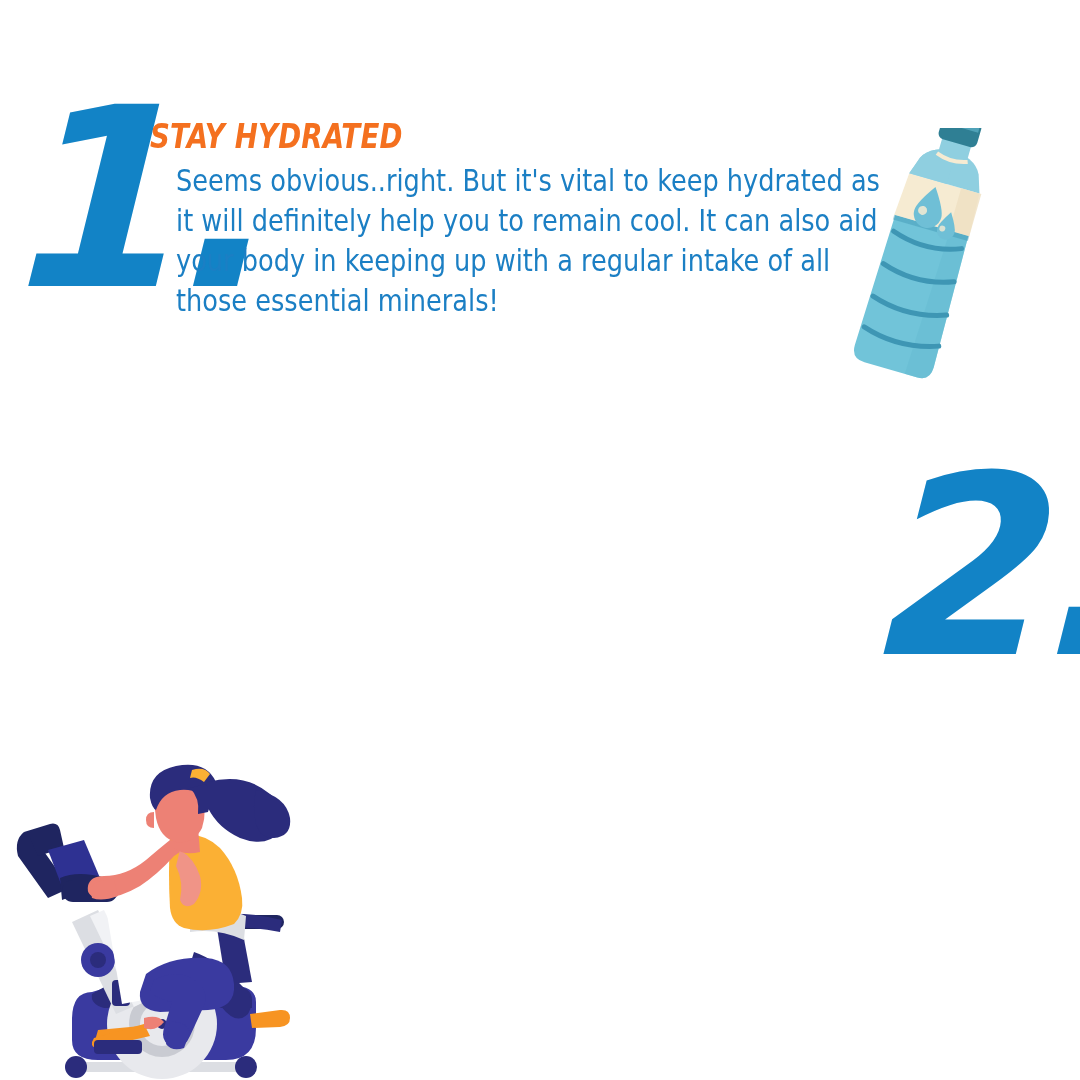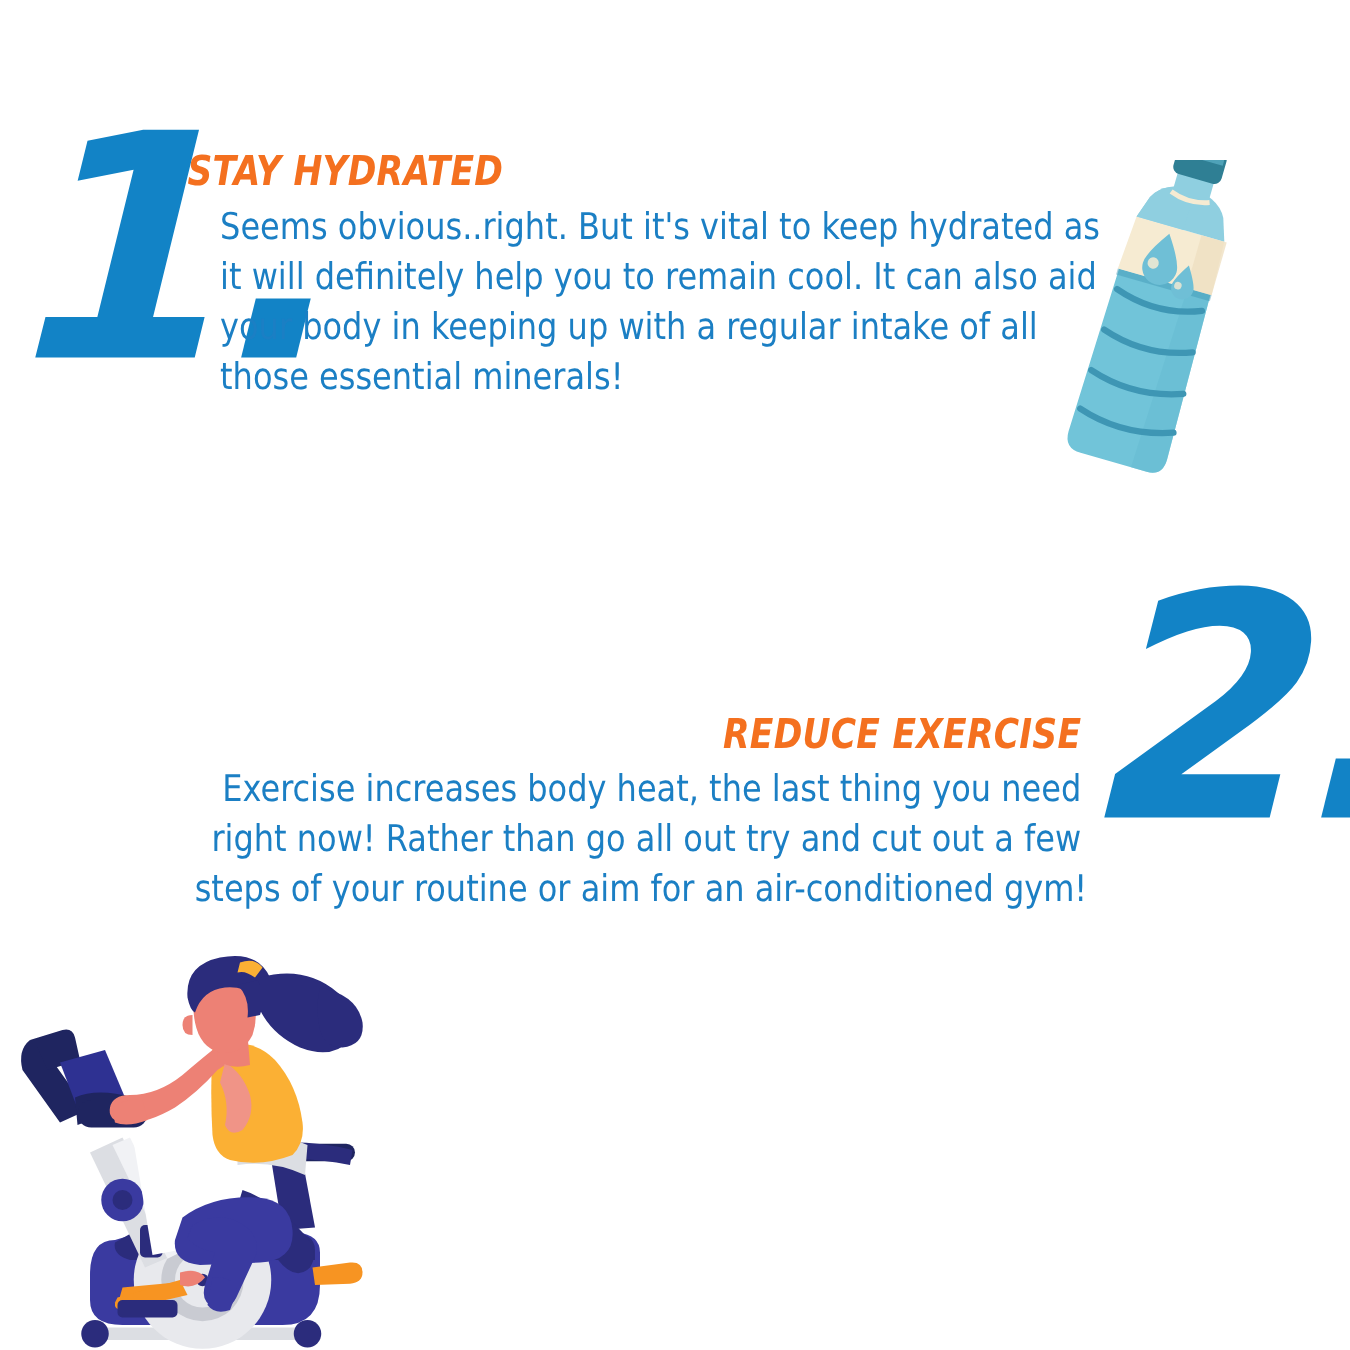--- a/index.html
+++ b/index.html
@@ -170,28 +170,20 @@
         <path d="M108 58 Q122 78 122 86 A14 14 0 0 1 94 86 Q94 78 108 58 Z" fill="#6FBFD6"></path>
         <circle cx="102" cy="84" r="4.5" fill="#F6EBD2" opacity="0.85"></circle>
         <path d="M130 78 Q139 92 139 97 A9 9 0 0 1 121 97 Q121 92 130 78 Z" fill="#6FBFD6"></path>
         <circle cx="126" cy="96" r="3" fill="#F6EBD2" opacity="0.8"></circle>
       </g>
     </svg>
   </div>
 
   <div class="numeral" id="numeral-two">2.</div>
 
-  <div class="tip-block" id="tip-two">
-    <div class="tip-heading">REDUCE EXERCISE</div>
-    <div class="tip-body">
-      <span class="line">Exercise increases body heat, the last thing you need</span>
-      <span class="line">right now! Rather than go all out try and cut out a few</span>
-      <span class="line">steps of your routine or aim for an air-conditioned gym!</span>
-    </div>
-  </div>
 
   <div id="bike-illustration">
     <svg class="illu-svg" viewBox="0 0 330 330" xmlns="http://www.w3.org/2000/svg">
 
       <rect x="72" y="310" width="190" height="10" rx="5" fill="#DCDEE3"></rect>
       <circle cx="82" cy="315" r="11" fill="#2B2C7C"></circle>
       <circle cx="252" cy="315" r="11" fill="#2B2C7C"></circle>
 
       <path d="M222 170 L248 176 L258 230 L232 232 Z" fill="#2B2C7C"></path>
       <rect x="242" y="163" width="48" height="14" rx="7" fill="#1F2560"></rect>

